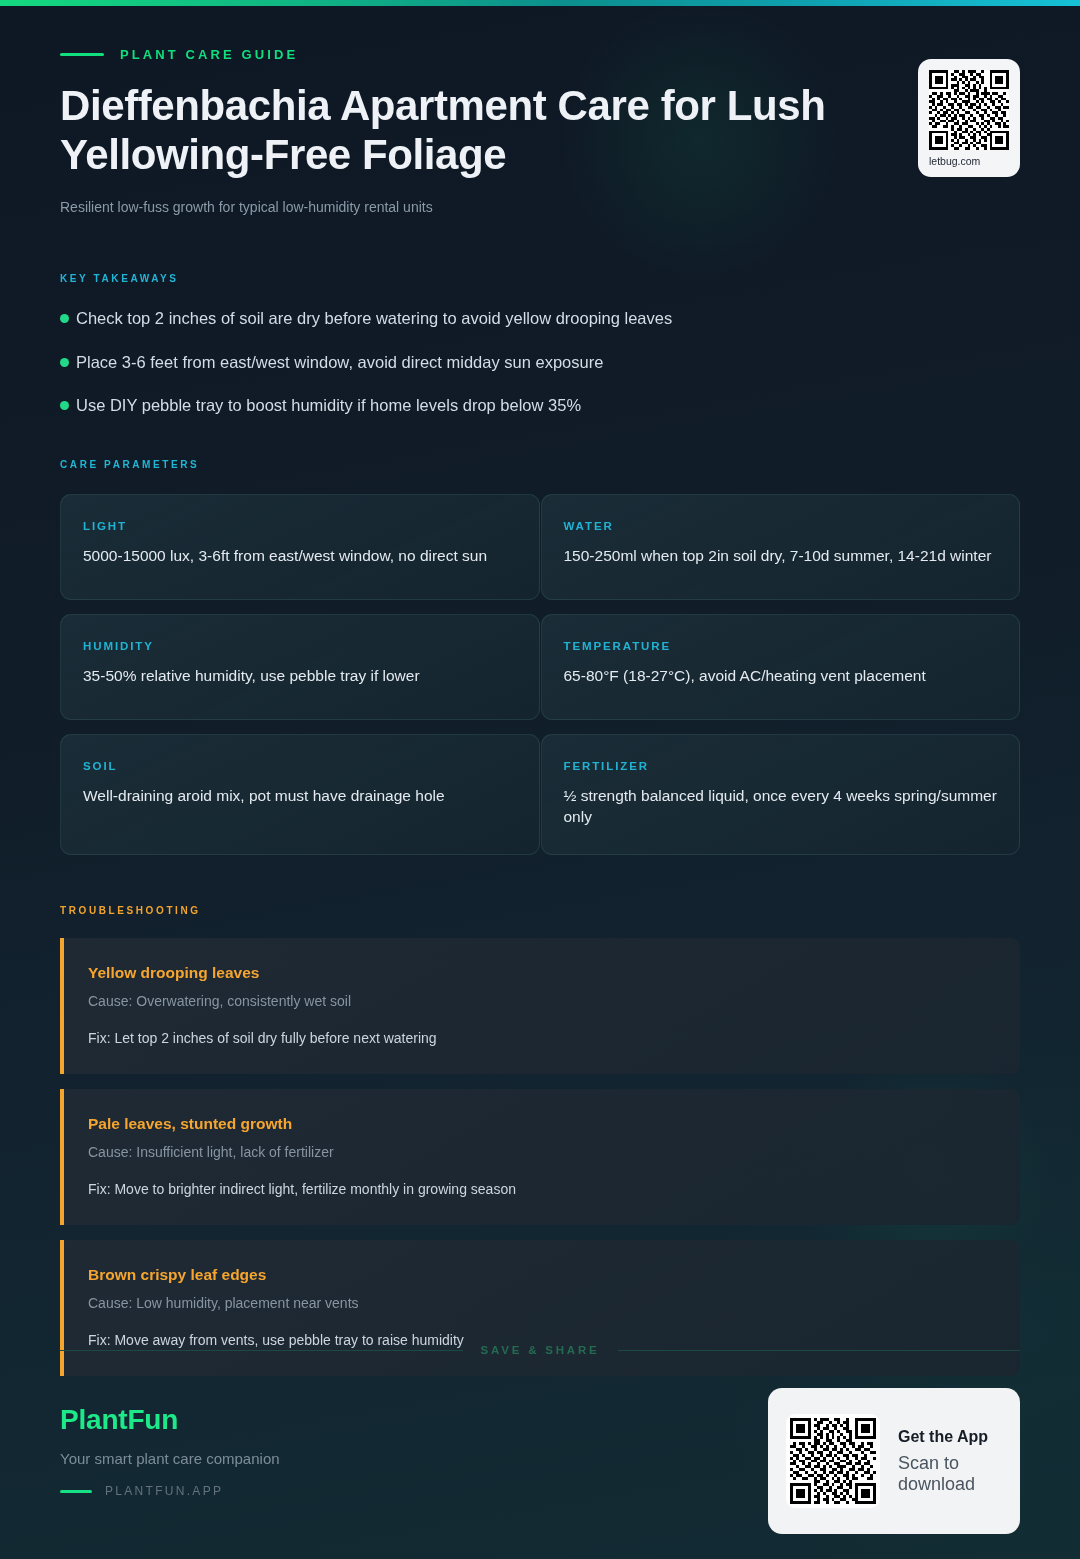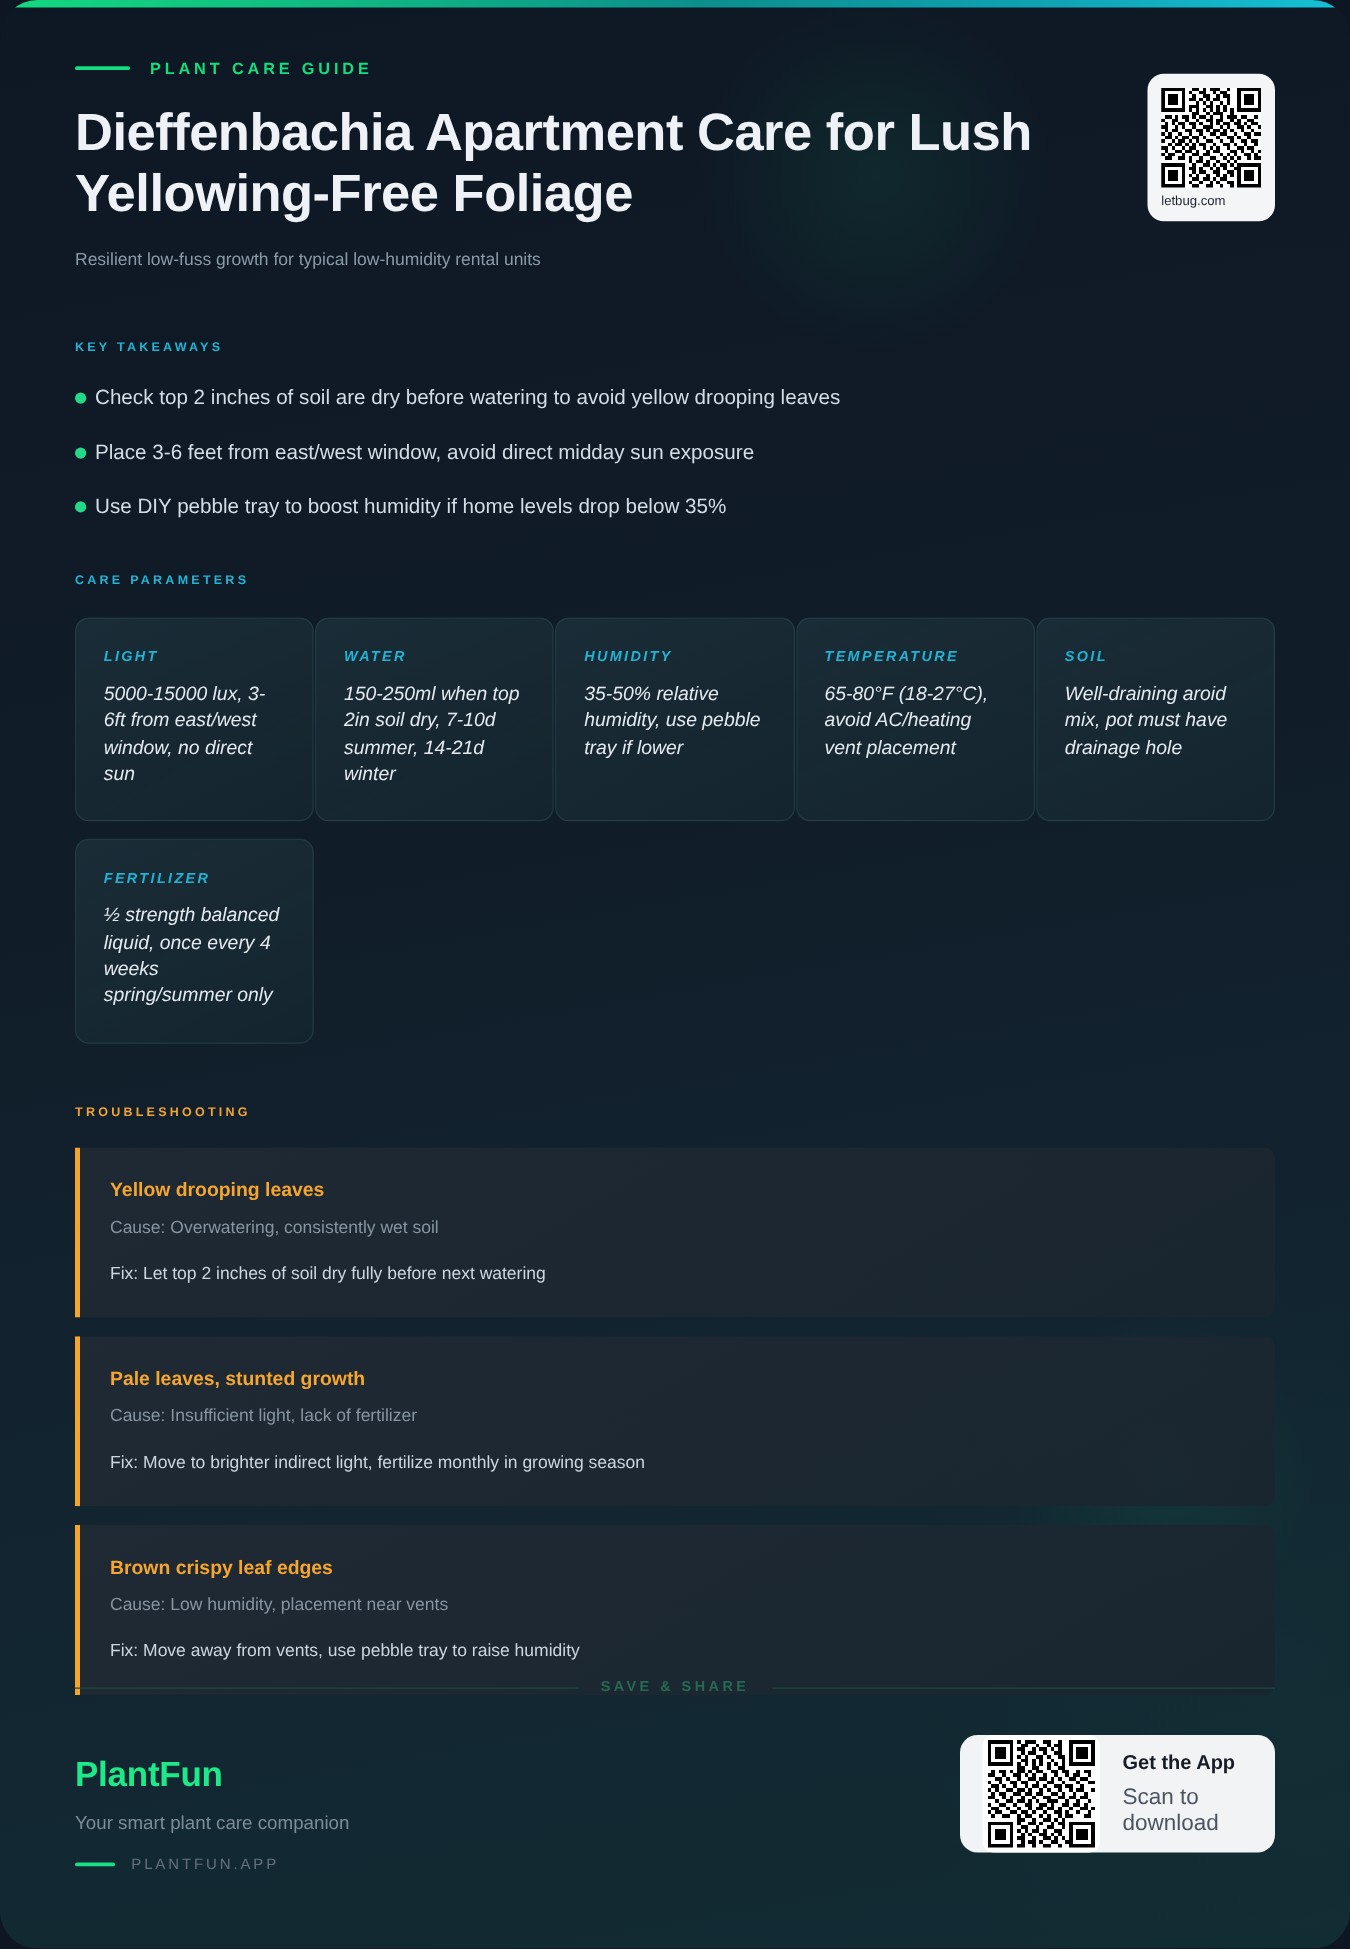--- a/index.html
+++ b/index.html
@@ -16,21 +16,20 @@
   .page {
     position: relative;
     width: 1080px;
     height: 1559px;
     background:
       radial-gradient(circle 200px at 700px 140px, rgba(22,120,86,0.16), rgba(22,120,86,0) 70%),
       radial-gradient(circle 170px at 930px 1175px, rgba(24,125,92,0.17), rgba(24,125,92,0) 72%),
       radial-gradient(circle 420px at 1020px 1330px, rgba(18,90,78,0.10), rgba(18,90,78,0) 75%),
       linear-gradient(170deg, #0e1824 0%, #101c28 38%, #122430 68%, #122b33 100%);
     overflow: hidden;
-    border-radius: 30px;
   }
 
   
   .topbar {
     position: absolute;
     top: 0; left: 0;
     width: 1080px;
     height: 6px;
     background: linear-gradient(90deg, #14d97f 0%, #10b583 28%, #0c8f8d 52%, #0f9fae 74%, #16c1d6 100%);
   }
@@ -133,23 +132,22 @@
     color: #d4dde6;
     font-size: 16.5px;
     line-height: 1.3;
   }
 
   
   .care { margin-top: 42px; }
   .care-grid {
     margin-top: 24px;
     display: grid;
-    grid-template-columns: repeat(5, 1fr);
+    grid-template-columns: repeat(2, 1fr);
     gap: 14px 1px;
-    font-style: italic;
   }
   .care-card {
     background: linear-gradient(155deg, rgba(27,46,56,0.95) 0%, rgba(20,37,47,0.92) 100%);
     border: 1px solid rgba(63,102,104,0.30);
     border-radius: 11px;
     padding: 25px 22px 26px 22px;
     min-height: 106px;
   }
   .care-card .k {
     font-size: 11.5px;
@@ -251,21 +249,21 @@
     letter-spacing: 2.3px;
     color: #64727e;
     font-weight: normal;
   }
 
   .app-card {
     position: absolute;
     right: 0;
     top: -16px;
     width: 252px;
-    height: 94px;
+    height: 146px;
     background: #f2f3f4;
     border-radius: 14px;
     display: flex;
     align-items: center;
     gap: 18px;
     padding: 0 20px 0 18px;
   }
   .app-card .qrbox {
     width: 94px; height: 94px;
     background: #fff;

